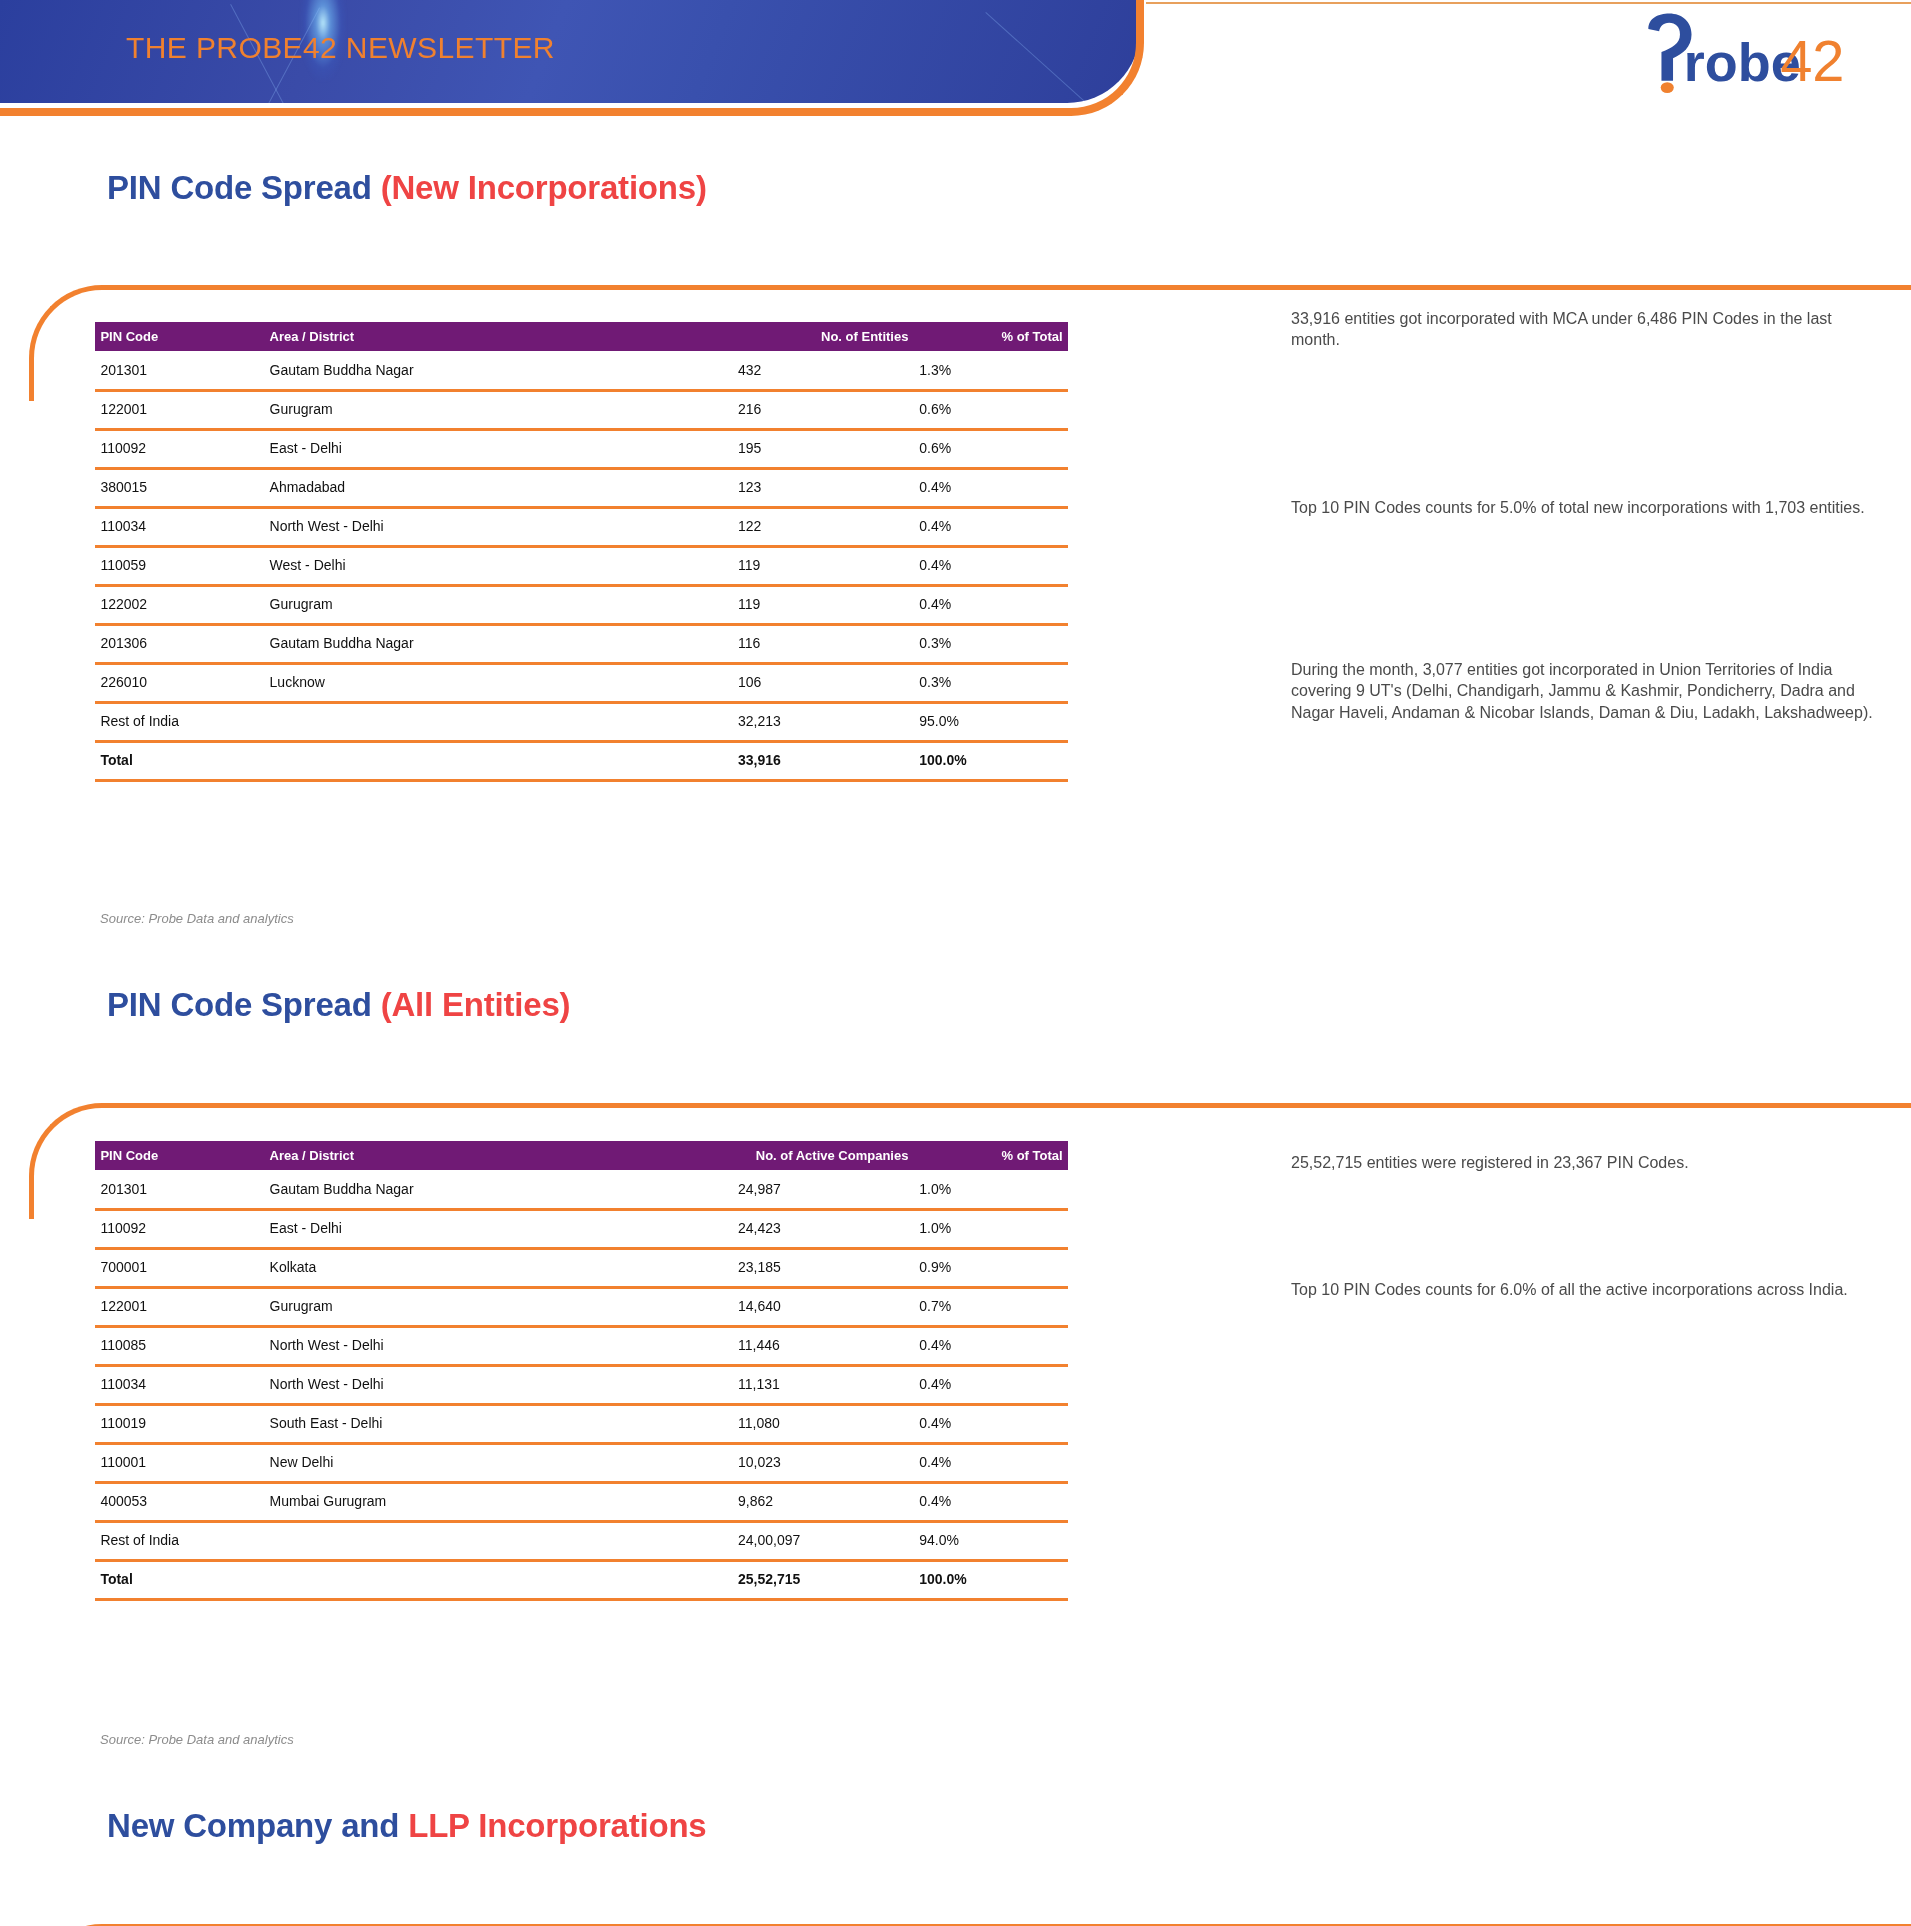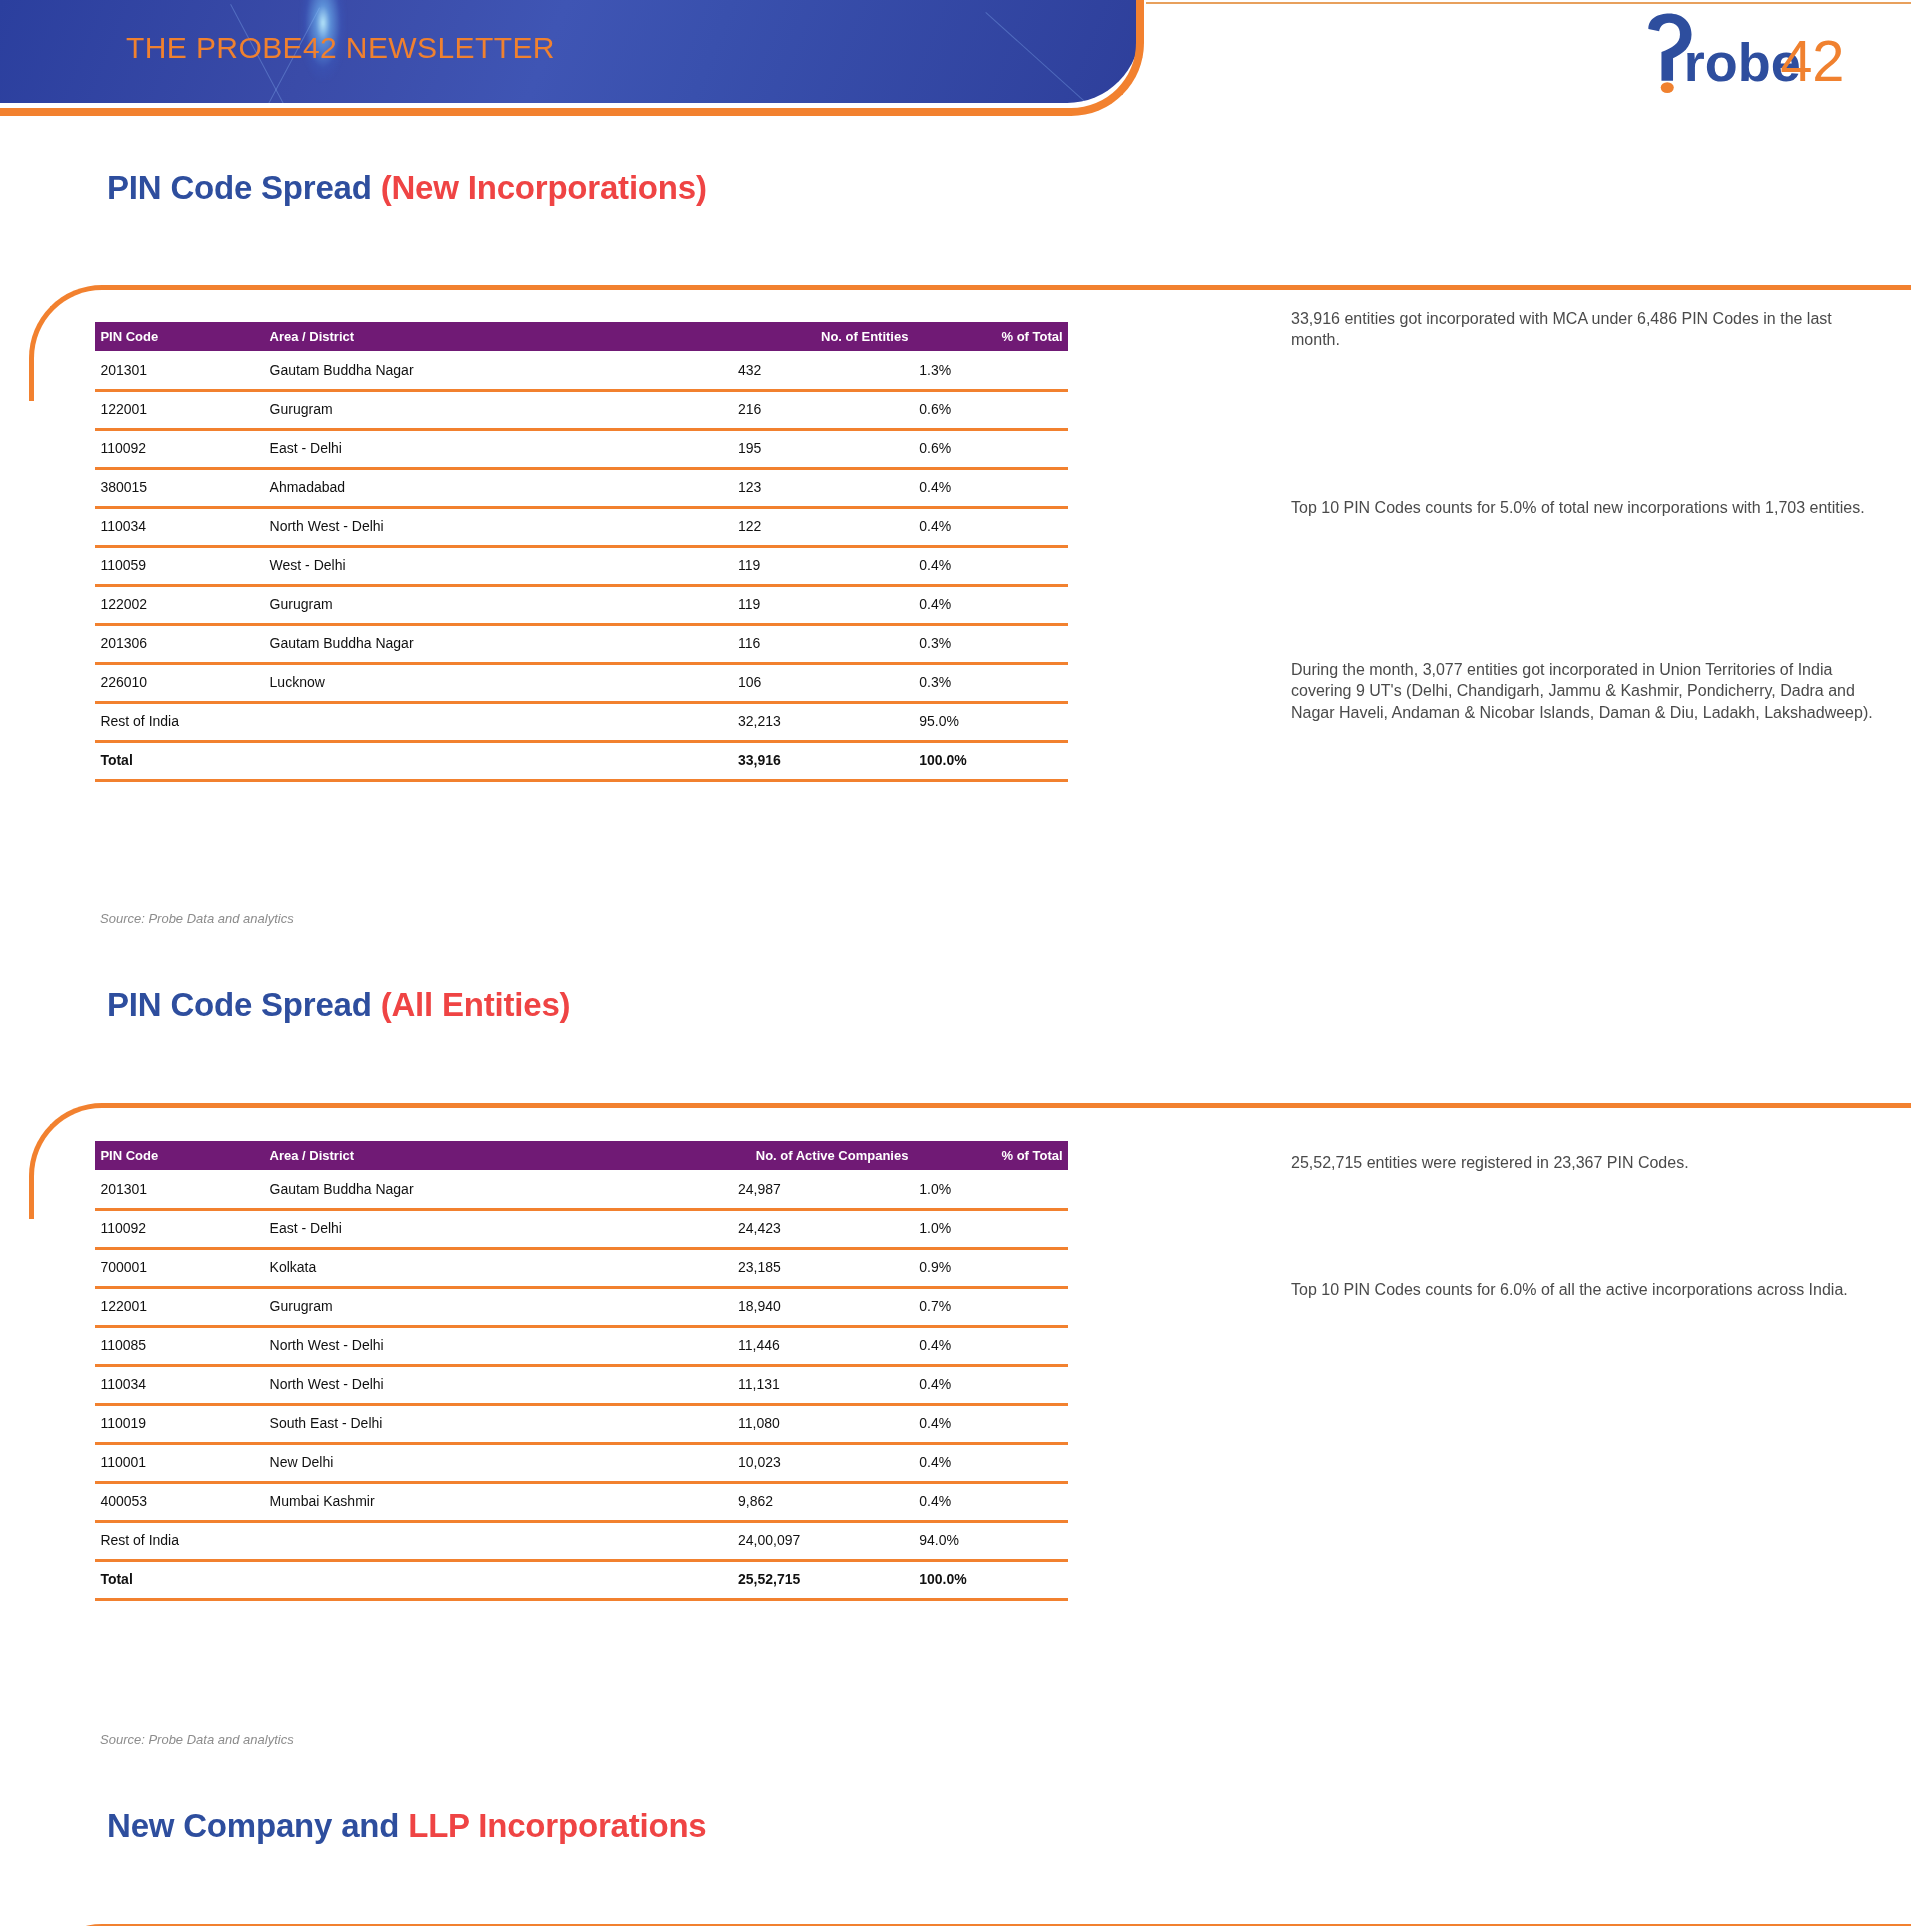--- a/index.html
+++ b/index.html
@@ -279,21 +279,21 @@
       </tr>
       <tr>
         <td class="pin">700001</td>
         <td class="area">Kolkata</td>
         <td class="num">23,185</td>
         <td class="pct">0.9%</td>
       </tr>
       <tr>
         <td class="pin">122001</td>
         <td class="area">Gurugram</td>
-        <td class="num">18,940</td>
+        <td class="num">14,640</td>
         <td class="pct">0.7%</td>
       </tr>
       <tr>
         <td class="pin">110085</td>
         <td class="area">North West - Delhi</td>
         <td class="num">11,446</td>
         <td class="pct">0.4%</td>
       </tr>
       <tr>
         <td class="pin">110034</td>
@@ -308,21 +308,21 @@
         <td class="pct">0.4%</td>
       </tr>
       <tr>
         <td class="pin">110001</td>
         <td class="area">New Delhi</td>
         <td class="num">10,023</td>
         <td class="pct">0.4%</td>
       </tr>
       <tr>
         <td class="pin">400053</td>
-        <td class="area">Mumbai Kashmir</td>
+        <td class="area">Mumbai Gurugram</td>
         <td class="num">9,862</td>
         <td class="pct">0.4%</td>
       </tr>
       <tr>
         <td class="pin">Rest of India</td>
         <td class="area"></td>
         <td class="num">24,00,097</td>
         <td class="pct">94.0%</td>
       </tr>
       <tr class="total">

